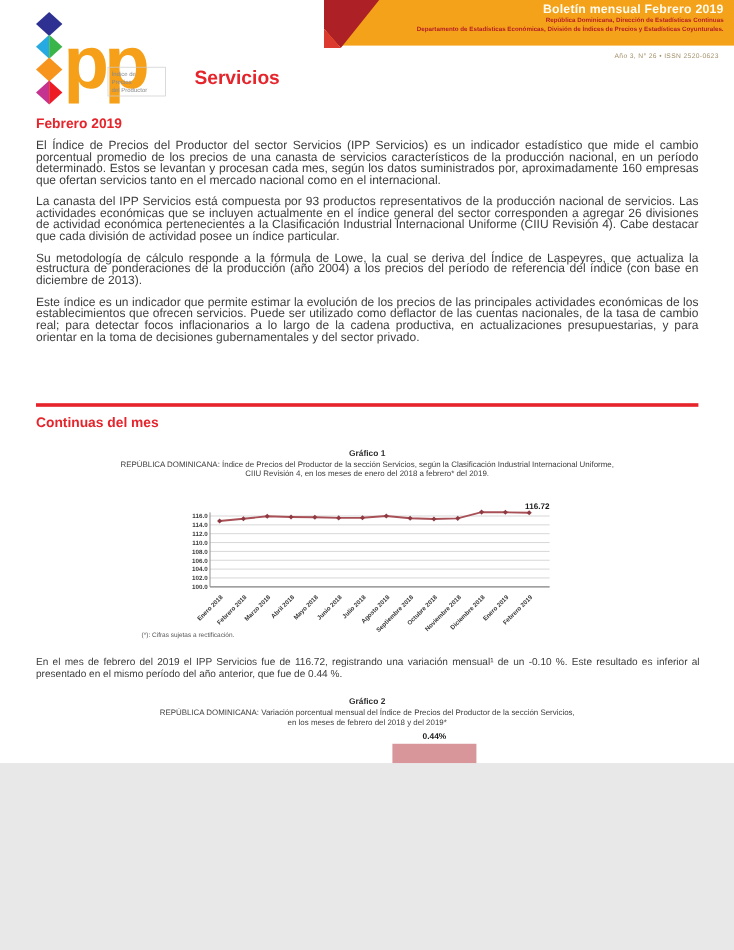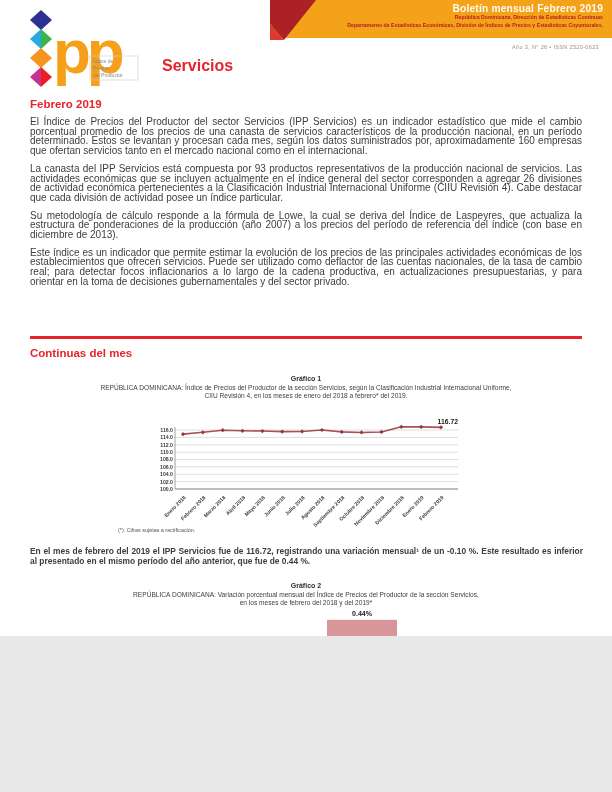--- a/index.html
+++ b/index.html
@@ -25,21 +25,21 @@
   
   .chart-title{left:0;width:612px;text-align:center;font-size:7px;font-weight:bold;color:#2f2f2f;}
   .chart-sub{left:0;width:612px;text-align:center;font-size:6.6px;color:#3d3d3d;}
   .c1t{top:375px;} .c1a{top:384px;} .c1b{top:392px;}
   .c2t{top:582px;} .c2a{top:591px;} .c2b{top:599px;}
   .chart1{left:140px;top:413px;width:350px;height:132px;}
   .chart2{left:126px;top:606px;width:360px;height:124px;}
   .footnote{font-size:5.4px;color:#555555;}
   .f1{left:118px;top:527px;}
   .f2{left:140px;top:726px;}
-  .summary{left:30px;top:547px;width:553px;font-size:8.4px;line-height:9.8px;color:#3d3d3d;text-align:justify;font-weight:bold;}
+  .summary{left:30px;top:547px;width:553px;font-size:8.4px;line-height:9.8px;color:#3d3d3d;text-align:justify;}
   
   .note-rule{left:28px;top:745px;width:112px;height:1px;background:#4d4d4d;}
   .definition{left:30px;top:749px;font-size:5.4px;color:#4a4a4a;}
   .page-corner{left:24px;top:757px;}
   .footer-left{left:88px;top:768px;font-size:8.6px;color:#F5A21B;text-decoration:underline;}
   .footer-right{right:30px;top:765px;font-size:13px;color:#5f5f5f;}
 </style>
 </head>
 <body>
 
@@ -68,21 +68,21 @@
     <text x="67" y="57" font-size="5" fill="#87898C">Índice de</text>
     <text x="67" y="64" font-size="5" fill="#87898C">Precios</text>
     <text x="67" y="71" font-size="5" fill="#87898C">del Productor</text>
   </svg>
   <div class="abs product-title">Servicios</div>
 
   <div class="abs section-heading h-febrero">Febrero 2019</div>
   <div class="abs intro-wrap" id="intro-paragraphs">
       <p>El Índice de Precios del Productor del sector Servicios (IPP Servicios) es un indicador estadístico que mide el cambio porcentual promedio de los precios de una canasta de servicios característicos de la producción nacional, en un período determinado. Estos se levantan y procesan cada mes, según los datos suministrados por, aproximadamente 160 empresas que ofertan servicios tanto en el mercado nacional como en el internacional.</p>
       <p>La canasta del IPP Servicios está compuesta por 93 productos representativos de la producción nacional de servicios. Las actividades económicas que se incluyen actualmente en el índice general del sector corresponden a agregar 26 divisiones de actividad económica pertenecientes a la Clasificación Industrial Internacional Uniforme (CIIU Revisión 4). Cabe destacar que cada división de actividad posee un índice particular.</p>
-      <p>Su metodología de cálculo responde a la fórmula de Lowe, la cual se deriva del Índice de Laspeyres, que actualiza la estructura de ponderaciones de la producción (año 2007) a los precios del período de referencia del índice (con base en diciembre de 2013).</p>
+      <p>Su metodología de cálculo responde a la fórmula de Lowe, la cual se deriva del Índice de Laspeyres, que actualiza la estructura de ponderaciones de la producción (año 2004) a los precios del período de referencia del índice (con base en diciembre de 2013).</p>
       <p>Este índice es un indicador que permite estimar la evolución de los precios de las principales actividades económicas de los establecimientos que ofrecen servicios. Puede ser utilizado como deflactor de las cuentas nacionales, de la tasa de cambio real; para detectar focos inflacionarios a lo largo de la cadena productiva, en actualizaciones presupuestarias, y para orientar en la toma de decisiones gubernamentales y del sector privado.</p>
     </div>
 
   <div class="abs divider"></div>
   <div class="abs section-heading h-resultados">Continuas del mes</div>
 
   <div class="abs chart-title c1t">Gráfico 1</div>
   <div class="abs chart-sub c1a">REPÚBLICA DOMINICANA: Índice de Precios del Productor de la sección Servicios, según la Clasificación Industrial Internacional Uniforme,</div>
   <div class="abs chart-sub c1b">CIIU Revisión 4, en los meses de enero del 2018 a febrero* del 2019.</div>
   <div class="abs chart1" id="chart1"><svg width="350" height="132" viewBox="0 0 350 132">

